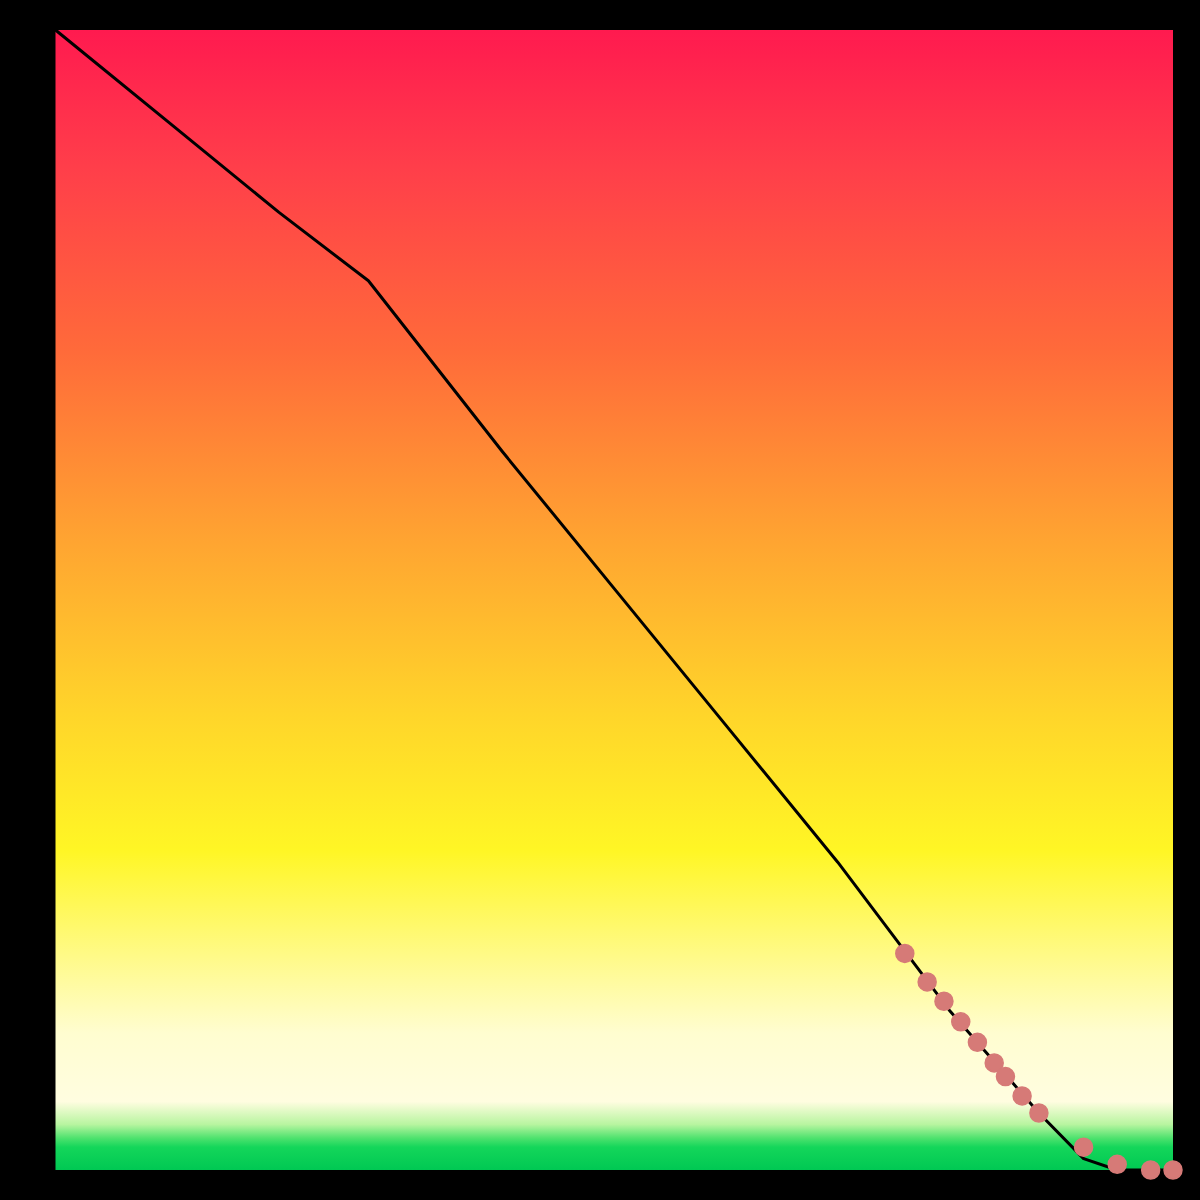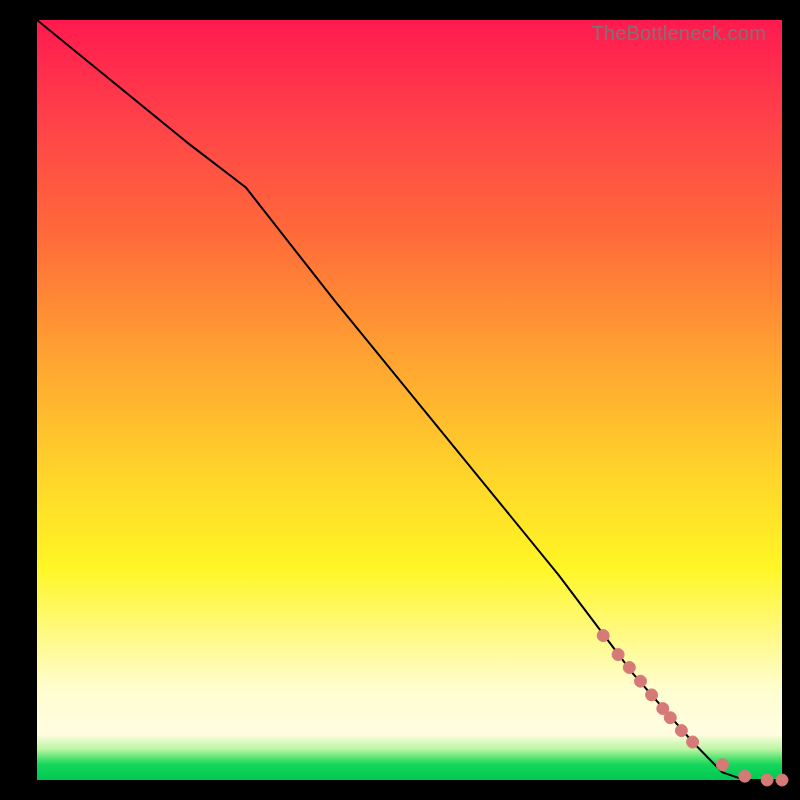--- a/index.html
+++ b/index.html
@@ -70,21 +70,20 @@
     stroke: #d67a77;
   }
 </style>
 </head>
 <body>
 
 <div class="frame">
 
   <div class="plot-area">
 
-    <div class="watermark">TheBottleneck.com</div>
 
     <svg class="overlay" viewBox="0 0 745 760" preserveAspectRatio="none">
       <path id="curve-path" class="curve" d="M0.0 0.0 L74.5 60.8 L149.0 121.6 L208.6 167.2 L298.0 281.2 L372.5 372.4 L447.0 463.6 L521.5 554.8 L596.0 653.6 L655.6 722.0 L685.4 752.4 L707.8 760.0 L730.1 760.0 L745.0 760.0"></path>
       <g id="markers-group">
           <circle cx="566.2" cy="615.6" r="6" class="marker"></circle>
           <circle cx="581.1" cy="634.6" r="6" class="marker"></circle>
           <circle cx="592.3" cy="647.5" r="6" class="marker"></circle>
           <circle cx="603.5" cy="661.2" r="6" class="marker"></circle>
           <circle cx="614.6" cy="674.9" r="6" class="marker"></circle>
           <circle cx="625.8" cy="688.6" r="6" class="marker"></circle>

